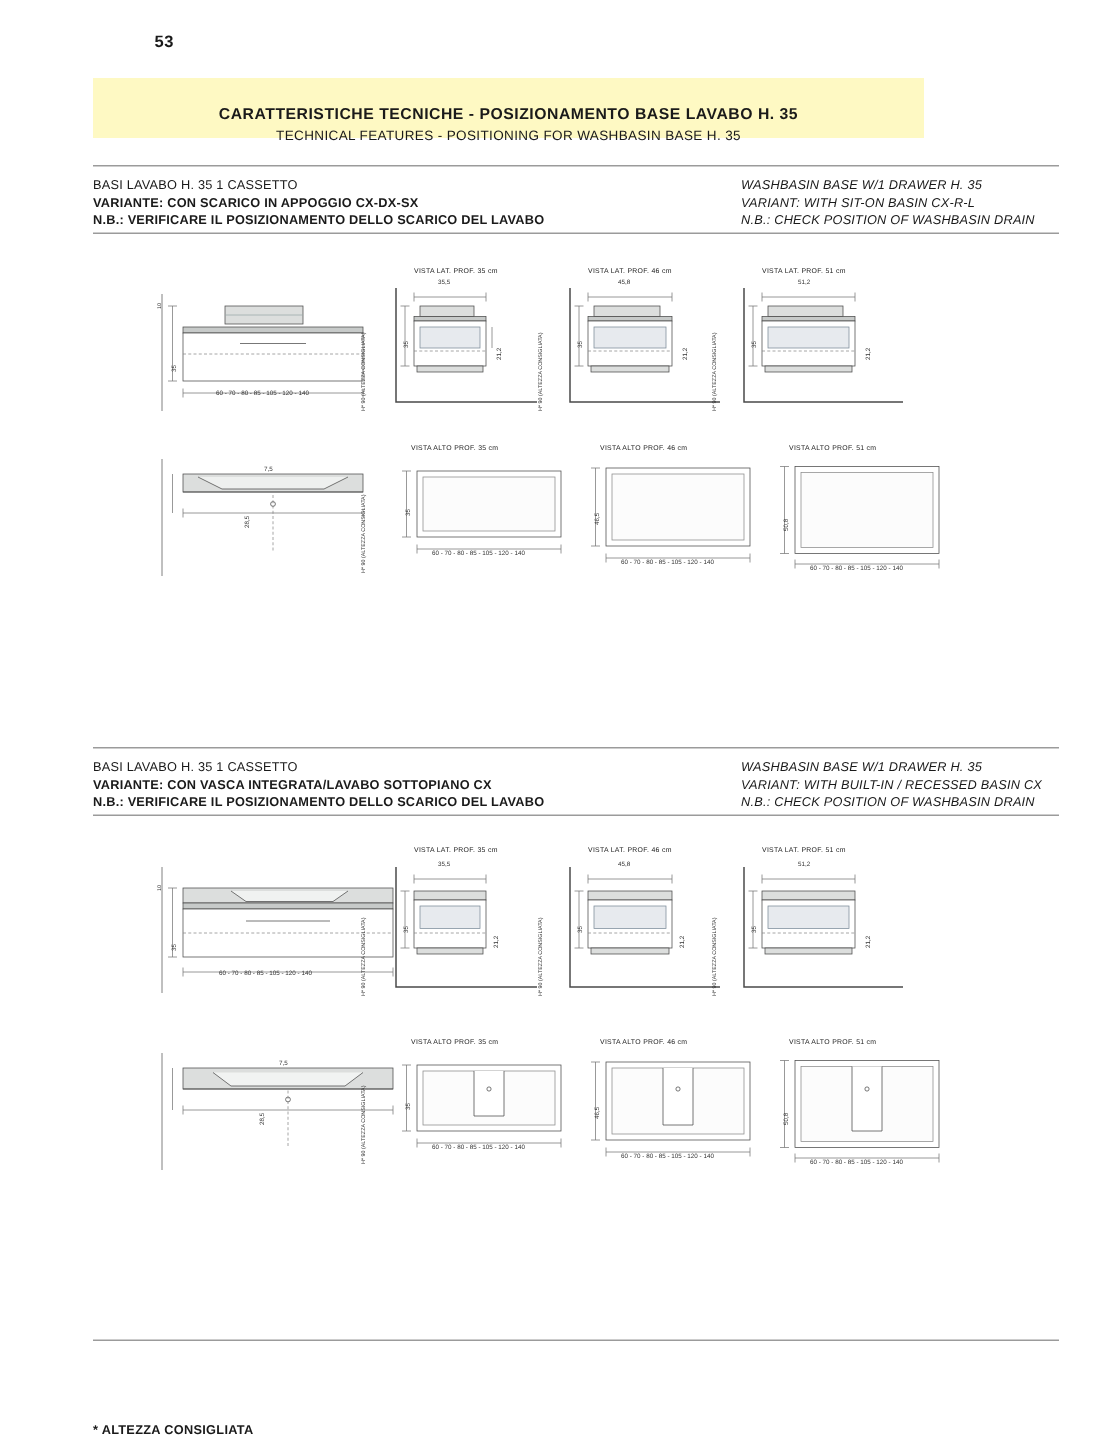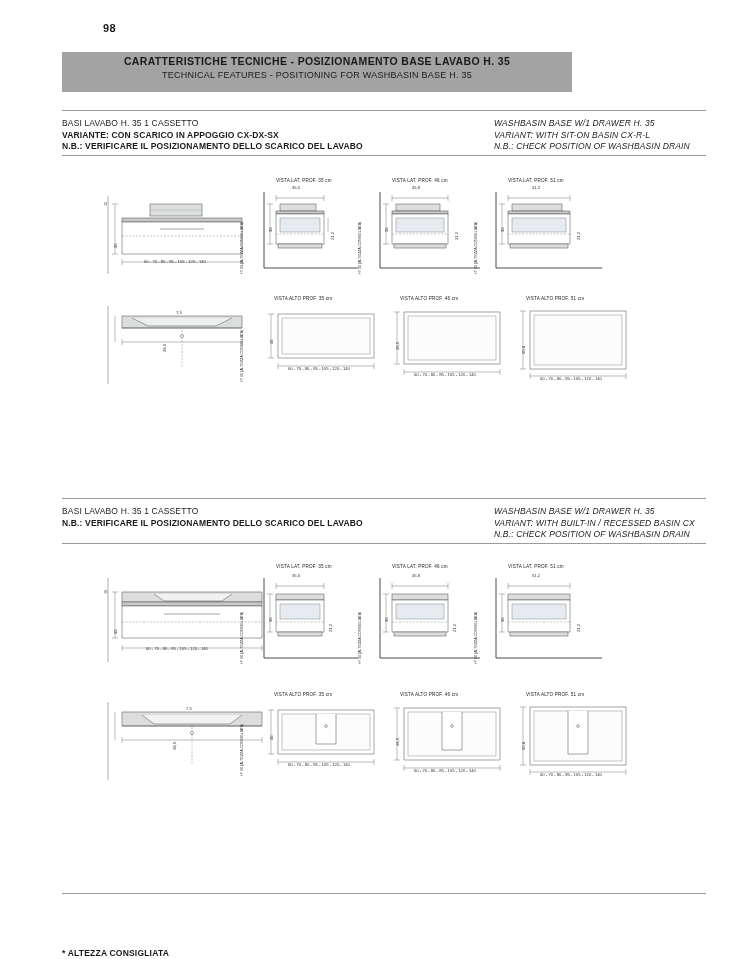--- a/index.html
+++ b/index.html
@@ -28,26 +28,26 @@
     top: 22px;
     font-size: 11px;
     font-weight: bold;
     letter-spacing: 0.3px;
   }
   
   .title-band {
     position: absolute;
     left: 62px;
     top: 52px;
-    width: 510px;
+    width: 554px;
     height: 40px;
-    background: #a3a3a3;
+    background: #fef9c3;
     text-align: center;
     box-sizing: border-box;
-    padding-top: 2px;
+    padding-top: 17px;
   }
   .title-it {
     font-size: 10.5px;
     font-weight: bold;
     letter-spacing: 0.35px;
     line-height: 14px;
   }
   .title-en {
     font-size: 9px;
     letter-spacing: 0.25px;
@@ -157,21 +157,21 @@
     letter-spacing: 0.2px;
     line-height: 12px;
   }
   svg { display:block; }
 </style>
 </head>
 <body>
 
 <div class="page">
 
-  <div class="page-number">98</div>
+  <div class="page-number">53</div>
 
   <div class="title-band">
     <div class="title-it">CARATTERISTICHE TECNICHE - POSIZIONAMENTO BASE LAVABO H. 35</div>
     <div class="title-en">TECHNICAL FEATURES - POSITIONING FOR WASHBASIN BASE H. 35</div>
   </div>
 
   <div class="section" style="top:110px;">
     <div class="sec-rule-top"></div>
     <div class="sec-head">
       <div class="sec-left">
@@ -379,20 +379,21 @@
       </div>
 
     </div>
   </div>
 
   <div class="section" style="top:498px;">
     <div class="sec-rule-top"></div>
     <div class="sec-head">
       <div class="sec-left">
         <div class="ln-reg">BASI LAVABO H. 35 1 CASSETTO</div>
+        <div class="ln-bold">VARIANTE: CON VASCA INTEGRATA/LAVABO SOTTOPIANO CX</div>
         <div class="ln-bold">N.B.: VERIFICARE IL POSIZIONAMENTO DELLO SCARICO DEL LAVABO</div>
       </div>
       <div class="sec-right">
         <div class="ln-it">WASHBASIN BASE W/1 DRAWER H. 35</div>
         <div class="ln-it">VARIANT: WITH BUILT-IN / RECESSED BASIN CX</div>
         <div class="ln-it">N.B.: CHECK POSITION OF WASHBASIN DRAIN</div>
       </div>
     </div>
     <div class="sec-rule-bot"></div>
 

